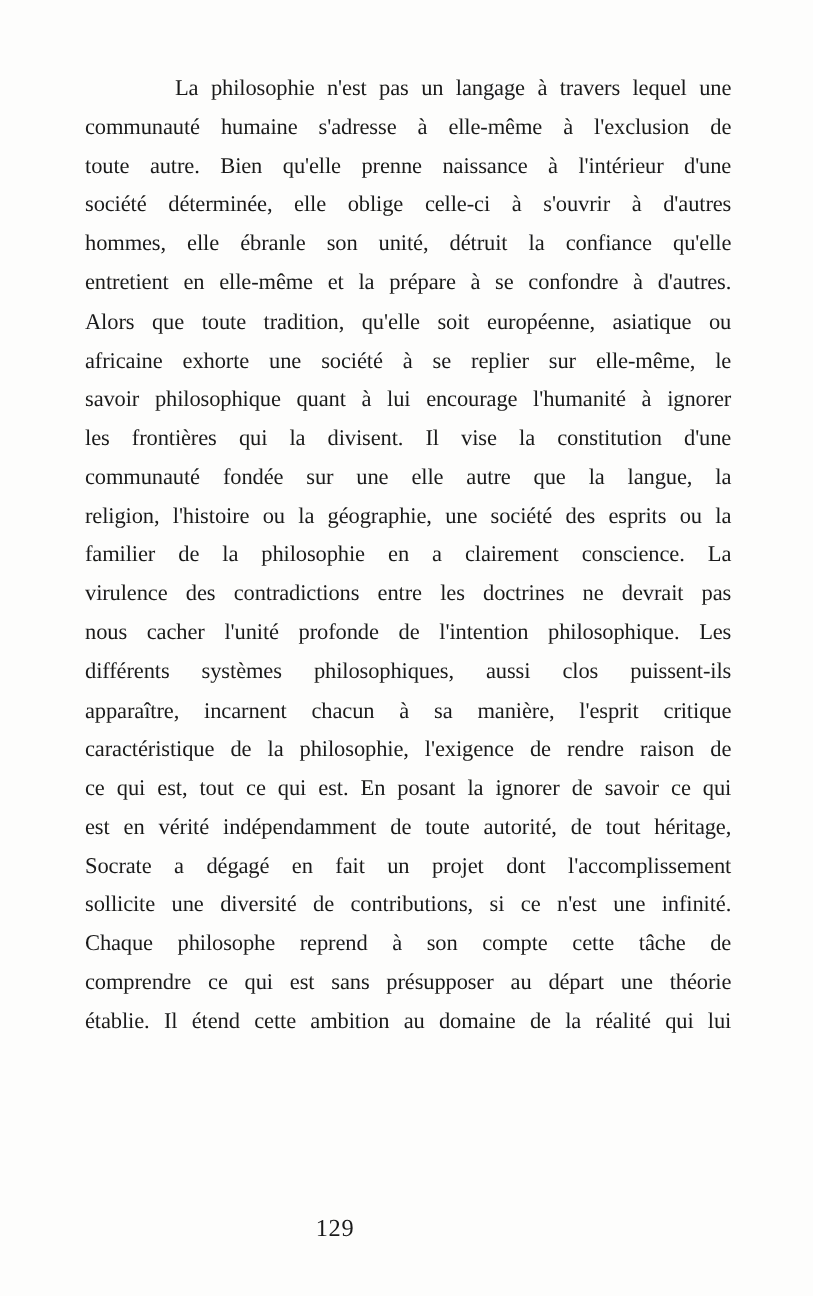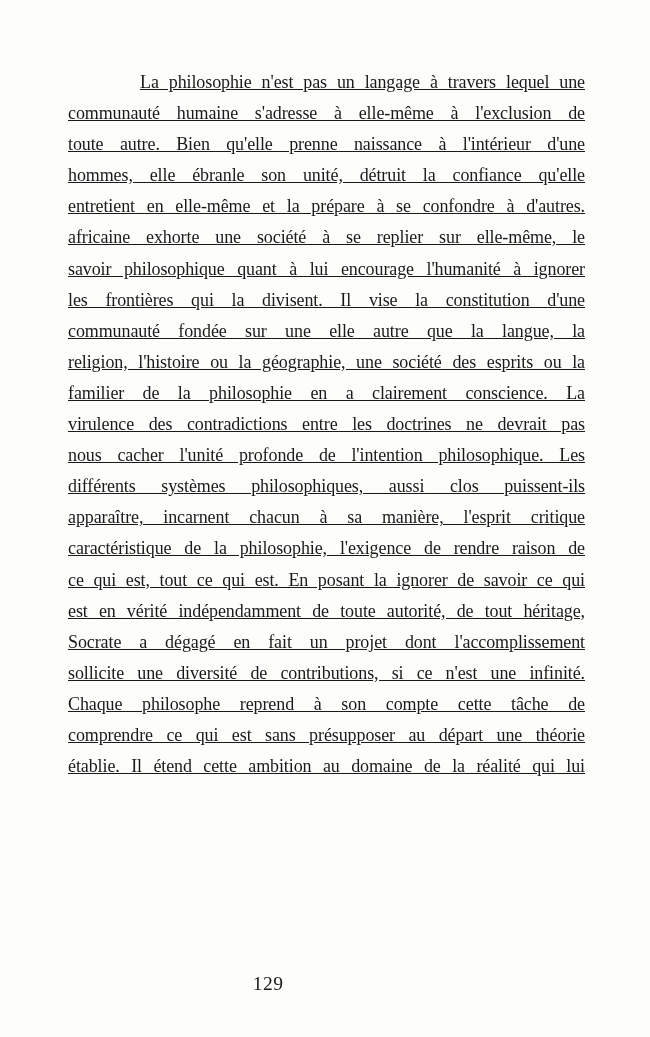--- a/index.html
+++ b/index.html
@@ -17,23 +17,22 @@
     height: 1037px;
     margin: 0 auto;
     background: var(--paper);
     color: var(--ink);
     font-family: "Liberation Serif", "DejaVu Serif", serif;
     overflow: hidden;
   }
   .text-block {
     position: absolute;
     left: 68px;
-    top: 67px;
+    top: 55px;
     width: 517px;
-    text-decoration: underline;
   }
   .line {
     font-size: 18px;
     line-height: 31.1px;
     letter-spacing: -0.1px;
     text-align: justify;
     text-align-last: justify;
     -moz-text-align-last: justify;
     white-space: normal;
   }
@@ -51,22 +50,24 @@
   }
 </style>
 </head>
 <body>
 
 <div class="page">
   <div class="text-block">
       <div class="line indent">La philosophie n'est pas un langage à travers lequel une</div>
       <div class="line">communauté humaine s'adresse à elle-même à l'exclusion de</div>
       <div class="line">toute autre. Bien qu'elle prenne naissance à l'intérieur d'une</div>
+      <div class="line">société déterminée, elle oblige celle-ci à s'ouvrir à d'autres</div>
       <div class="line">hommes, elle ébranle son unité, détruit la confiance qu'elle</div>
       <div class="line">entretient en elle-même et la prépare à se confondre à d'autres.</div>
+      <div class="line">Alors que toute tradition, qu'elle soit européenne, asiatique ou</div>
       <div class="line">africaine exhorte une société à se replier sur elle-même, le</div>
       <div class="line">savoir philosophique quant à lui encourage l'humanité à ignorer</div>
       <div class="line">les frontières qui la divisent. Il vise la constitution d'une</div>
       <div class="line">communauté fondée sur une elle autre que la langue, la</div>
       <div class="line">religion, l'histoire ou la géographie, une société des esprits ou la</div>
       <div class="line">familier de la philosophie en a clairement conscience. La</div>
       <div class="line">virulence des contradictions entre les doctrines ne devrait pas</div>
       <div class="line">nous cacher l'unité profonde de l'intention philosophique. Les</div>
       <div class="line">différents systèmes philosophiques, aussi clos puissent-ils</div>
       <div class="line">apparaître, incarnent chacun à sa manière, l'esprit critique</div>

